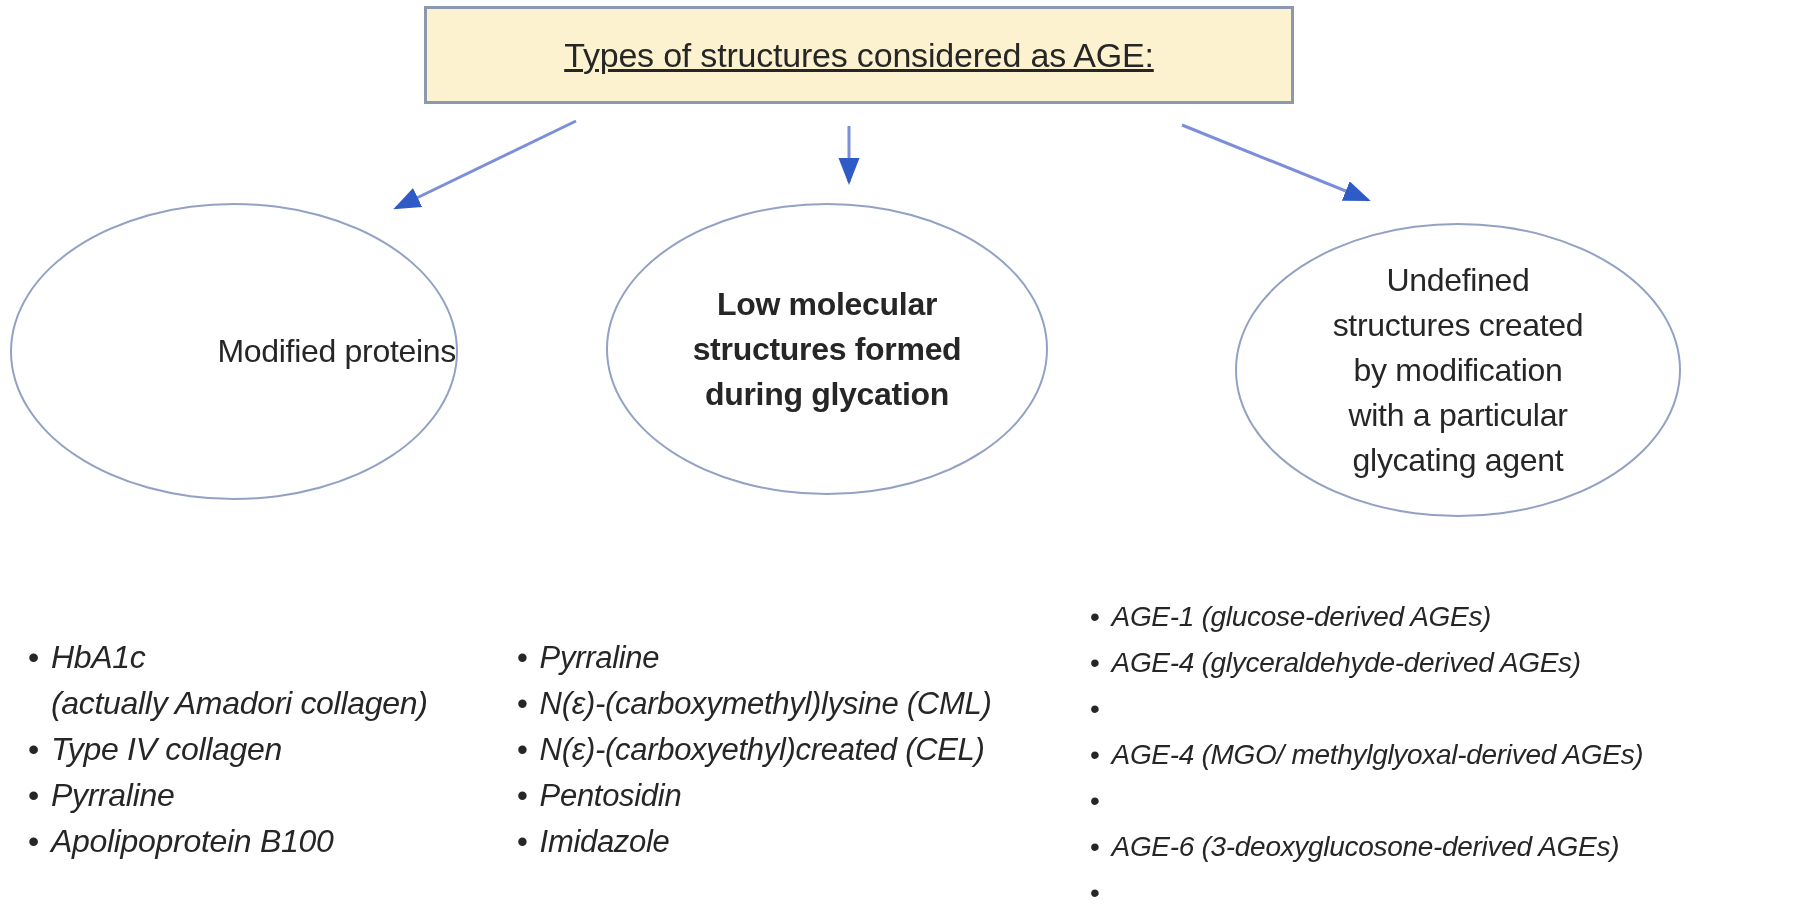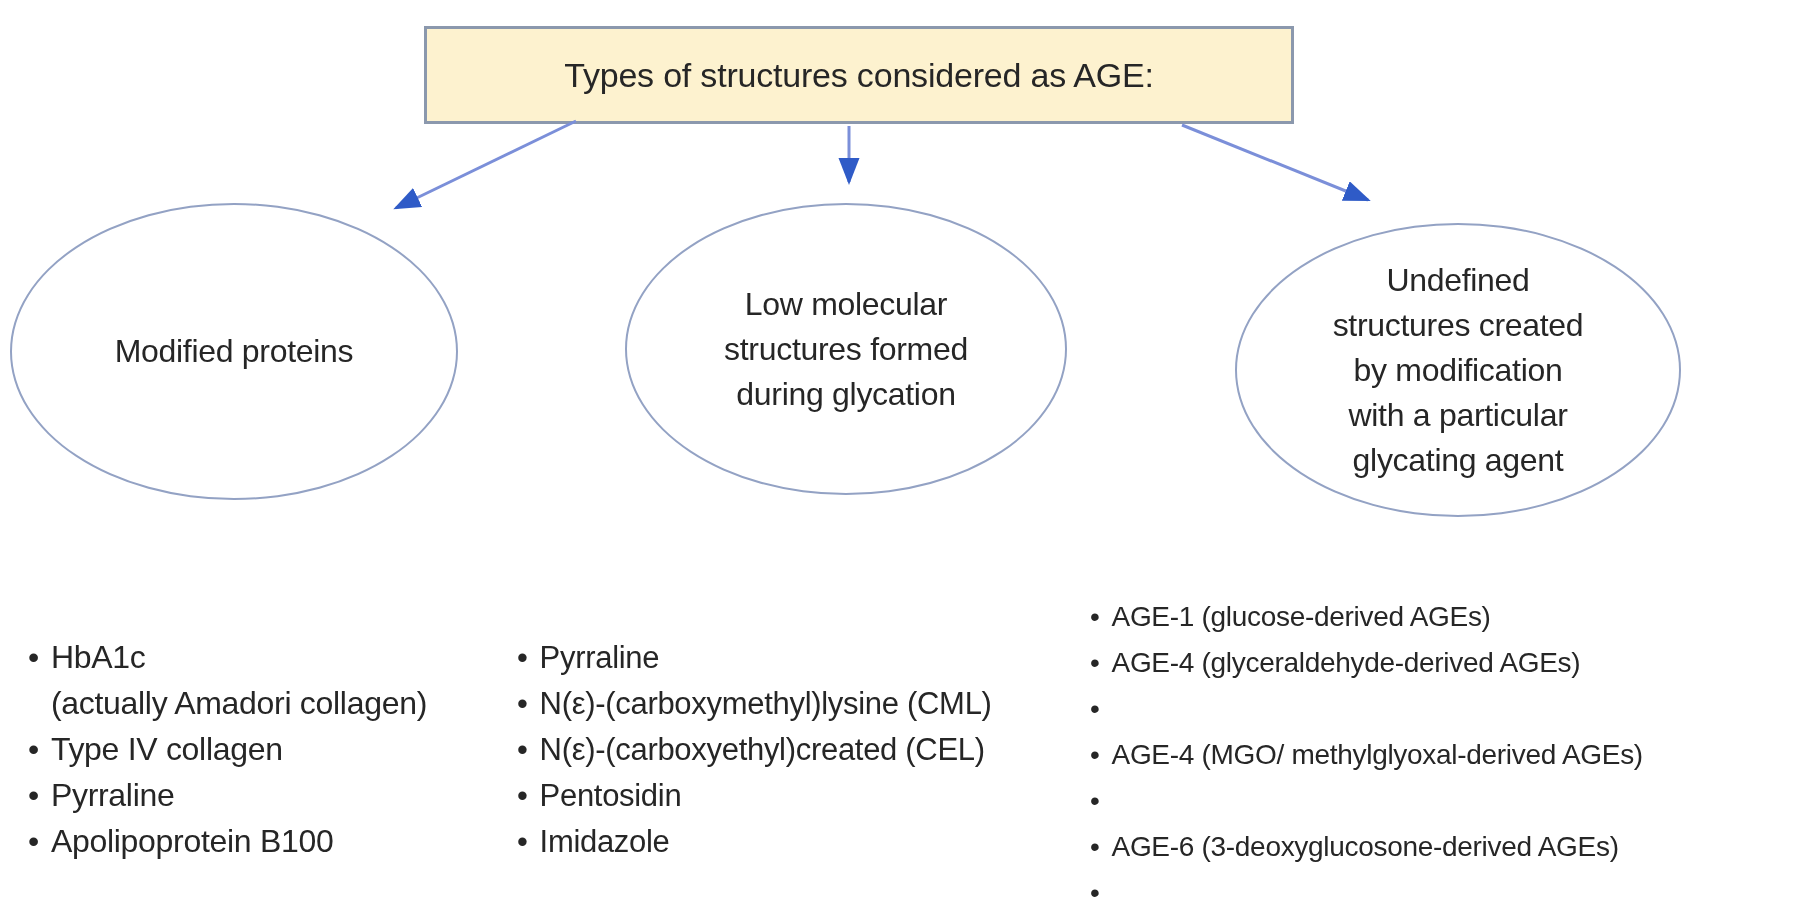--- a/index.html
+++ b/index.html
@@ -12,28 +12,29 @@
     position: relative;
     width: 1795px;
     height: 921px;
     background: #ffffff;
     overflow: hidden;
     color: var(--color-text, #262626);
   }
   .title-box {
     position: absolute;
     left: 424px;
-    top: 26px;
+    top: 6px;
     width: 864px;
     height: 92px;
     background: var(--color-box_fill, #fdf2cf);
     border: 3px solid var(--color-box_border, #8b98ad);
     display: flex;
     align-items: center;
     justify-content: center;
+    text-decoration: underline;
   }
   .title-box .label {
     font-size: 34px;
     letter-spacing: -0.2px;
   }
   .arrow-layer {
     position: absolute;
     left: 0; top: 0;
     width: 1795px;
     height: 921px;
@@ -56,41 +57,42 @@
     align-items: center;
     justify-content: center;
     text-align: center;
   }
   .ellipse .ellipse-label {
     white-space: pre-line;
     font-size: 32px;
     line-height: 45px;
     letter-spacing: -0.3px;
   }
-  .ellipse-1 { left: 10px;   top: 203px; width: 444px; height: 293px; }
-  .ellipse-2 { left: 625px;  top: 203px; width: 438px; height: 288px; }
+  .ellipse-1 { left: 10px;   top: 203px; width: 444px; height: 293px; justify-content: flex-end; }
+  .ellipse-2 { left: 606px;  top: 203px; width: 438px; height: 288px; font-weight: bold; }
   .ellipse-3 { left: 1235px; top: 223px; width: 442px; height: 290px; }
 
   .bullet-list {
     position: absolute;
     letter-spacing: -0.3px;
   }
   .list-1 { left: 28px;   top: 634px; font-size: 32px; line-height: 46px; }
   .list-2 { left: 517px;  top: 635px; font-size: 31px; line-height: 46px; }
   .list-3 { left: 1090px; top: 594px; font-size: 28px; line-height: 46px; }
   .li {
     display: flex;
     align-items: flex-start;
   }
   .li .bullet {
     flex: 0 0 auto;
     margin-right: 12px;
   }
   .li .li-text {
     white-space: pre-line;
+    font-style: italic;
   }
 </style>
 </head>
 <body>
 
 <div class="canvas">
 
   <div class="title-box">
     <span class="label">Types of structures considered as AGE:</span>
   </div>

